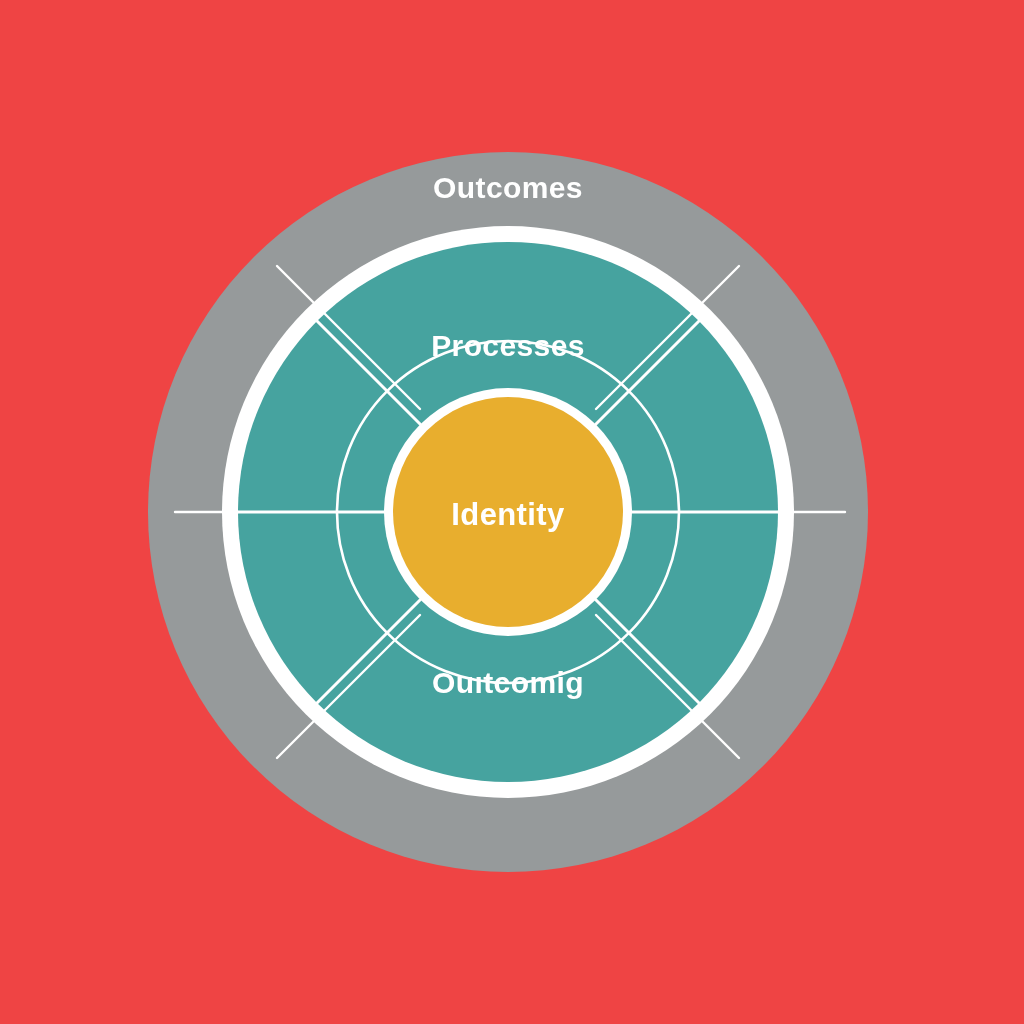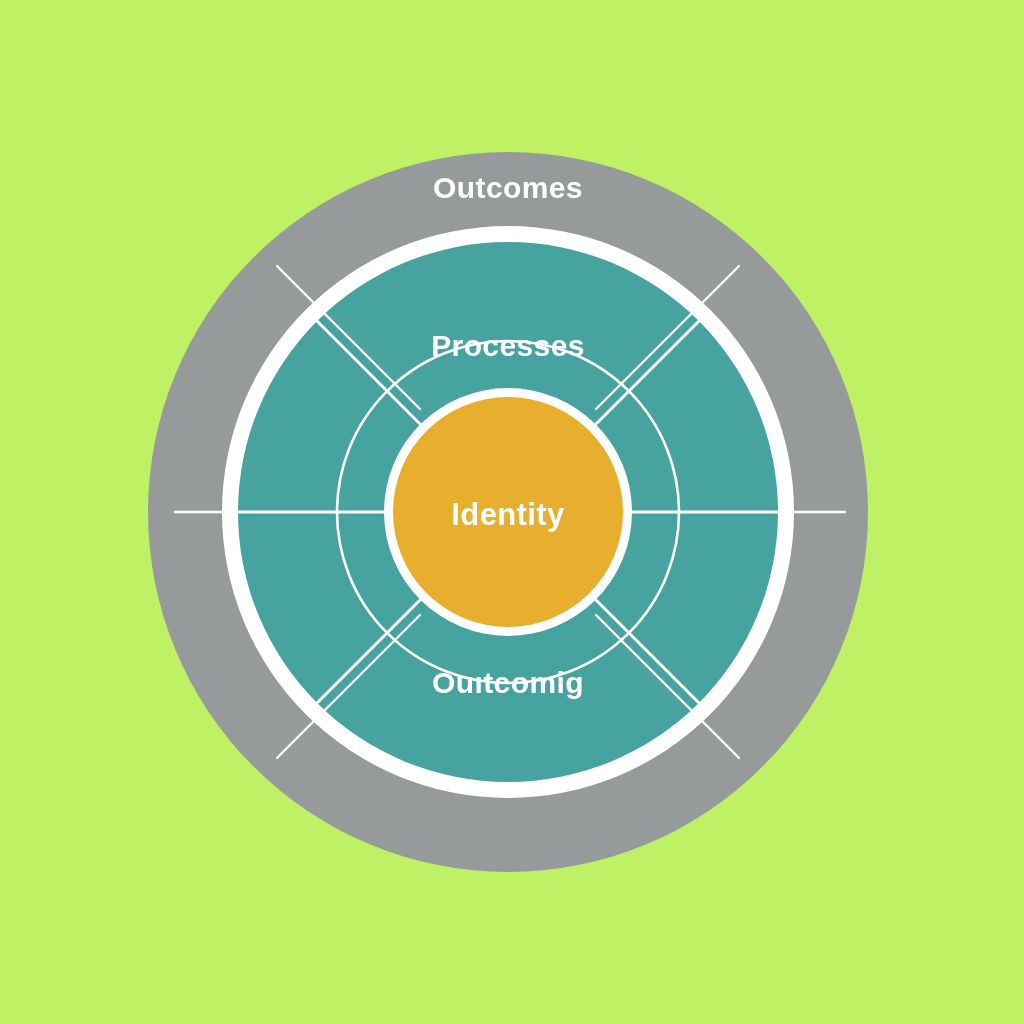--- a/index.html
+++ b/index.html
@@ -11,21 +11,21 @@
   body {
     width: 1024px;
     height: 1024px;
     font-family: "Liberation Sans", sans-serif;
     overflow: hidden;
   }
   #diagram-canvas {
     position: relative;
     width: 1024px;
     height: 1024px;
-    background: #bef264;
+    background: #ef4444;
   }
   svg.diagram-svg {
     position: absolute;
     top: 0;
     left: 0;
     width: 1024px;
     height: 1024px;
     display: block;
   }
   .ring-label {

